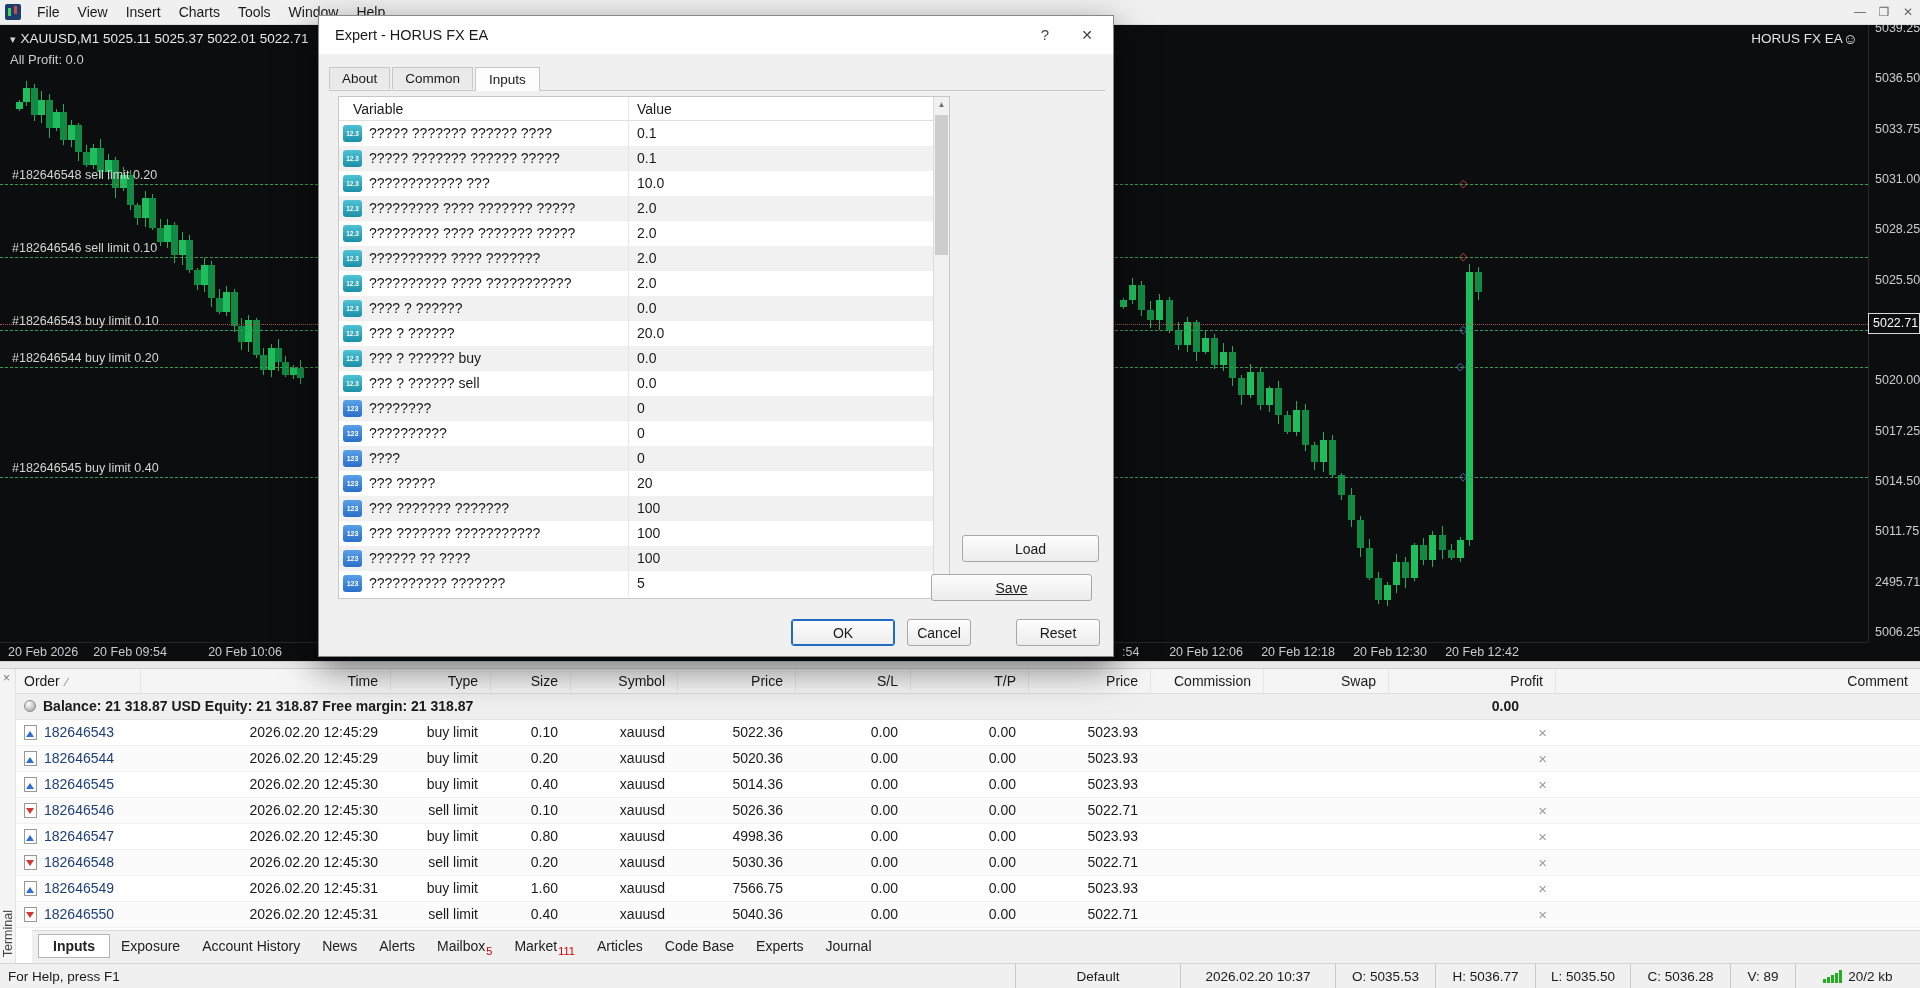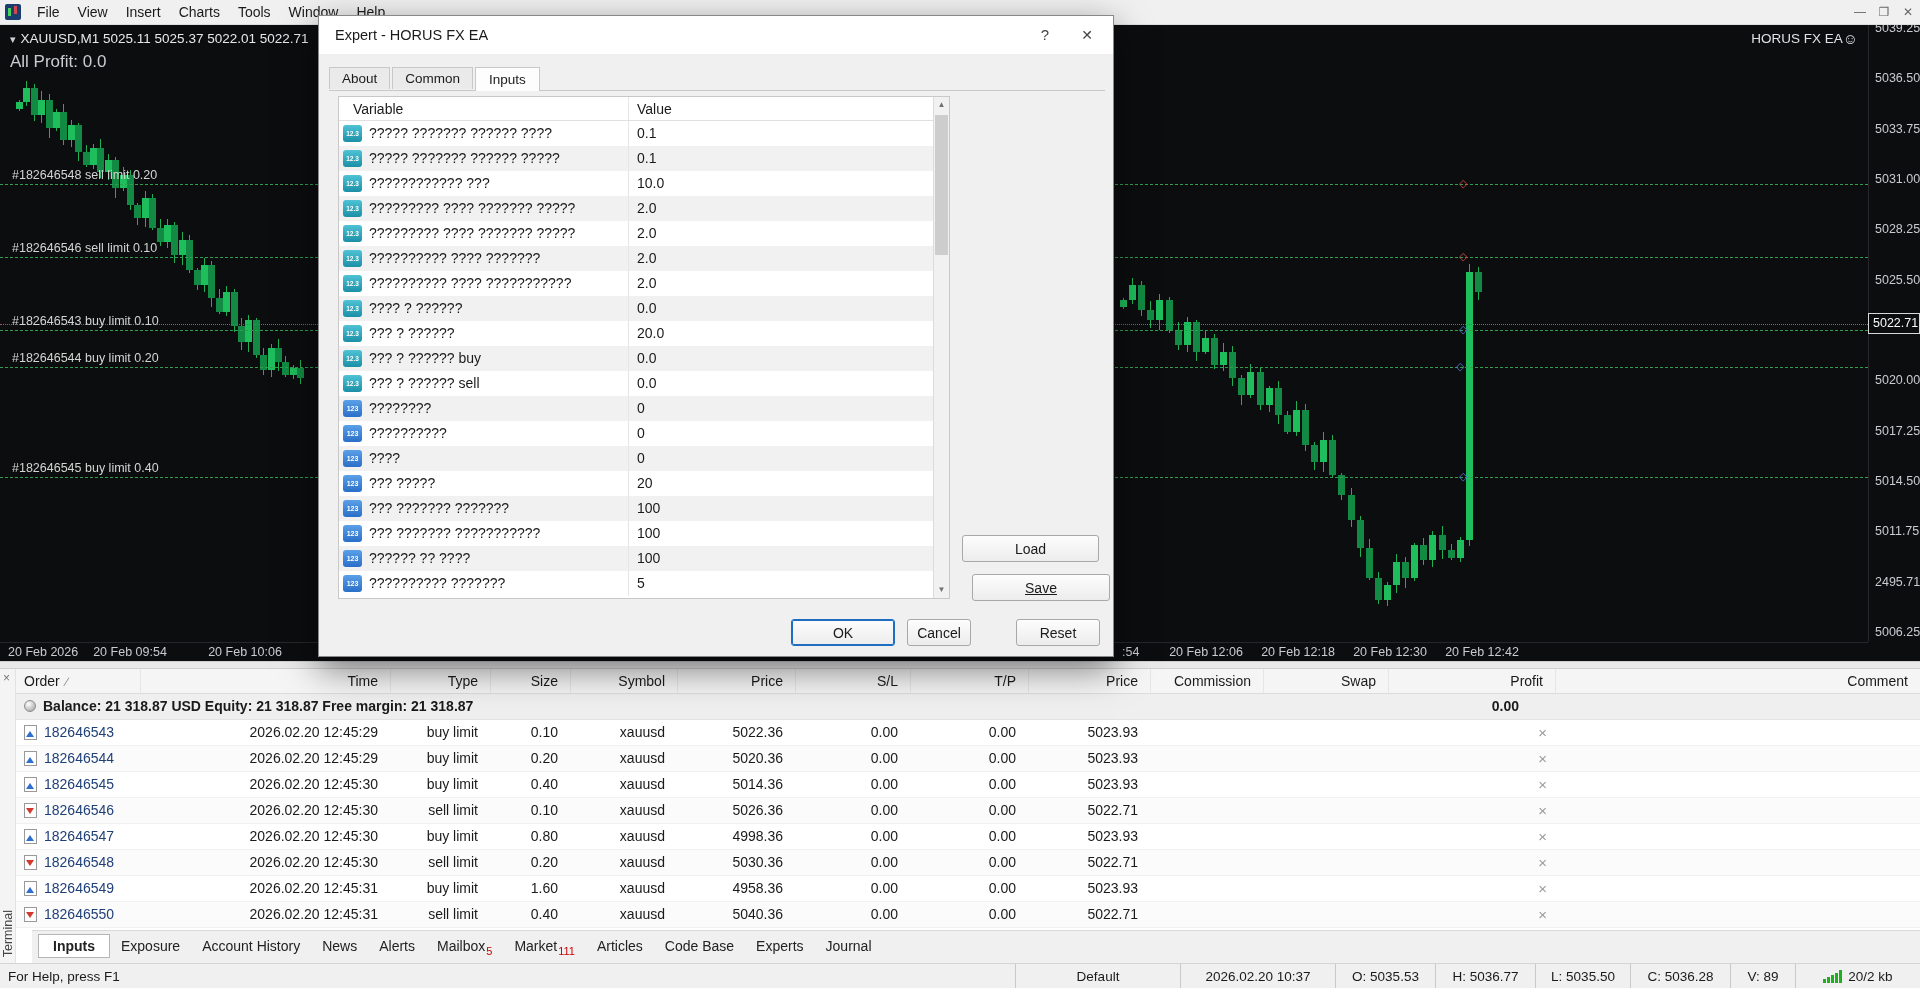--- a/index.html
+++ b/index.html
@@ -14,21 +14,21 @@
   .appicon::before{content:"";position:absolute;left:3px;top:4px;width:3px;height:8px;background:#49d25e;}
   .appicon::after{content:"";position:absolute;left:9px;top:2px;width:3px;height:8px;background:#d24949;}
   .mi{padding:15px 9px;cursor:default;}
   .mdi{margin-left:auto;display:flex;}
   .mdi span{width:24px;text-align:center;color:#666;font-size:12px;line-height:24px;}
 
   
   .chart{position:absolute;top:25px;left:0;width:1920px;height:636px;background:#0c0d0f;overflow:hidden;}
   .sym-info{position:absolute;left:10px;top:6px;font-size:13.5px;color:#e6e8ea;white-space:nowrap;z-index:6;}
   .sym-info .tri{color:#cfd3d6;font-size:11px;margin-right:5px;}
-  .all-profit{position:absolute;left:10px;top:27px;font-size:17px;color:#c9cdd1;z-index:6;}
+  .all-profit{position:absolute;left:10px;top:27px;font-size:13px;color:#c9cdd1;z-index:6;}
   .ea-badge{position:absolute;top:6px;right:62px;display:flex;align-items:center;
     font-size:13.5px;color:#dfe3e6;z-index:6;}
   .ea-face{font-size:15px;line-height:15px;color:#dfe3e6;}
   .candle{position:absolute;width:7px;}
   .candle.bull{background:#1fbe5c;}
   .candle.bear{background:#128a43;}
   .wick{position:absolute;width:1px;background:#1fae54;}
   .oline{position:absolute;left:0;width:1868px;border-top:1px dashed #2f9e4f;z-index:3;}
   .olabel{position:absolute;left:12px;top:-17px;font-size:12.5px;color:#d2d6d2;white-space:nowrap;}
   .curline{position:absolute;left:0;width:1868px;border-top:1px dotted #a85550;z-index:2;}
@@ -118,21 +118,21 @@
     border-radius:3px;color:#fff;margin:0 7px 0 4px;font-weight:700;}
   .tic.double{background:linear-gradient(#4fc3d5,#1b8fa6);font-size:6.5px;}
   .tic.int{background:linear-gradient(#5aa0e8,#2a6fc8);font-size:7px;}
   .dlg-scroll{position:absolute;right:0;top:0;bottom:0;width:16px;background:#f1f1f1;border-left:1px solid #dcdcdc;}
   .sarr{position:absolute;left:0;width:15px;height:16px;text-align:center;font-size:8px;color:#707070;line-height:16px;}
   .sarr.up{top:0;}.sarr.dn{bottom:0;}
   .sthumb{position:absolute;left:1px;top:18px;width:13px;height:140px;background:#cdcdcd;}
   .dbtn{position:absolute;height:27px;font-size:14px;font-family:inherit;color:#1a1a1a;
     background:linear-gradient(#fdfdfd,#ececec);border:1px solid #a8a8a8;border-radius:3px;cursor:default;}
   .dbtn.load{left:643px;top:519px;width:137px;}
-  .dbtn.save{left:653px;top:558px;width:138px;text-decoration:underline;}
+  .dbtn.save{left:612px;top:558px;width:161px;text-decoration:underline;}
   .dbtn.ok{left:472px;top:603px;width:104px;border:1px solid #1f6dc0;box-shadow:inset 0 0 0 1px #1f6dc0;}
   .dbtn.cancel{left:588px;top:603px;width:64px;}
   .dbtn.reset{left:697px;top:603px;width:84px;}
 </style>
 </head>
 <body>
 
 <div class="app">
 
   <div class="menubar">
@@ -494,21 +494,21 @@
      <div class="td"></div>
      <div class="td pcell"><span class="xdel">×</span></div>
      <div class="td"></div>
    </div>
           <div class="tgrid trow">
      <div class="td c0"><span class="oic buy"></span><span class="onum">182646549</span></div>
      <div class="td">2026.02.20 12:45:31</div>
      <div class="td">buy limit</div>
      <div class="td">1.60</div>
      <div class="td">xauusd</div>
-     <div class="td">4958.36</div>
+     <div class="td">7566.75</div>
      <div class="td">0.00</div>
      <div class="td">0.00</div>
      <div class="td">5023.93</div>
      <div class="td"></div>
      <div class="td"></div>
      <div class="td pcell"><span class="xdel">×</span></div>
      <div class="td"></div>
    </div>
           <div class="tgrid trow">
      <div class="td c0"><span class="oic sell"></span><span class="onum">182646550</span></div>

